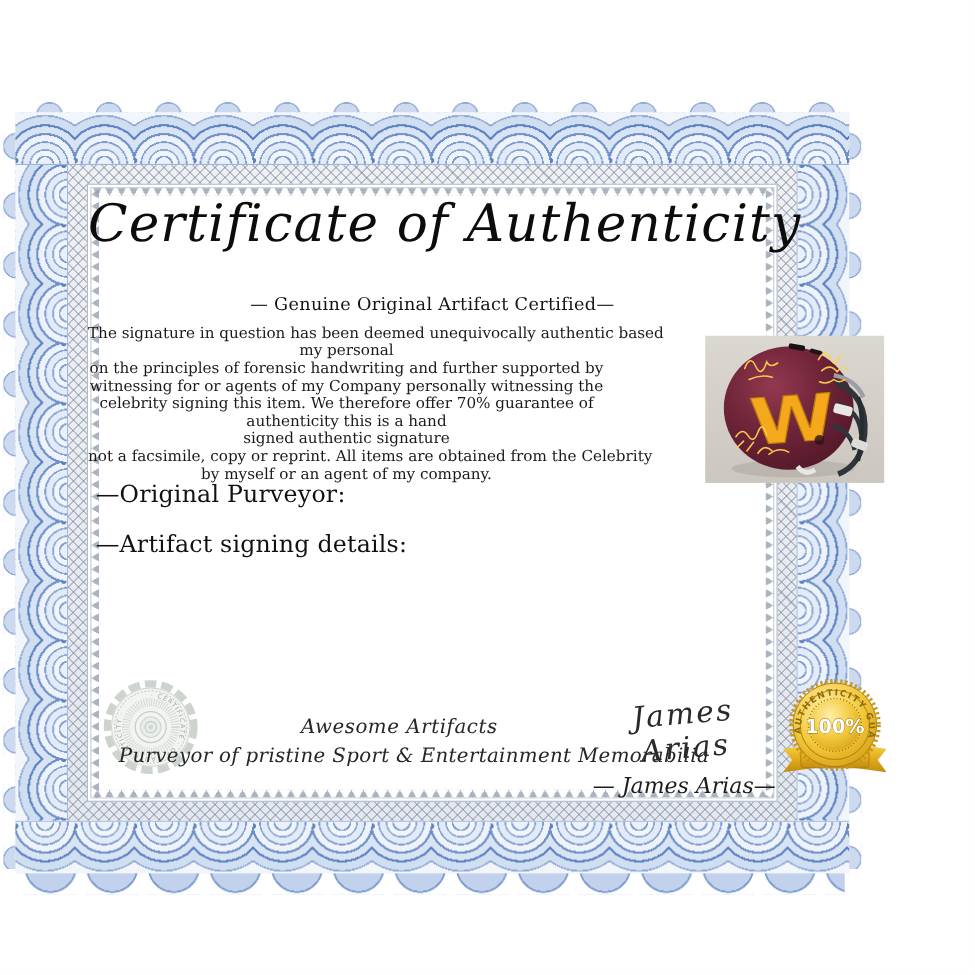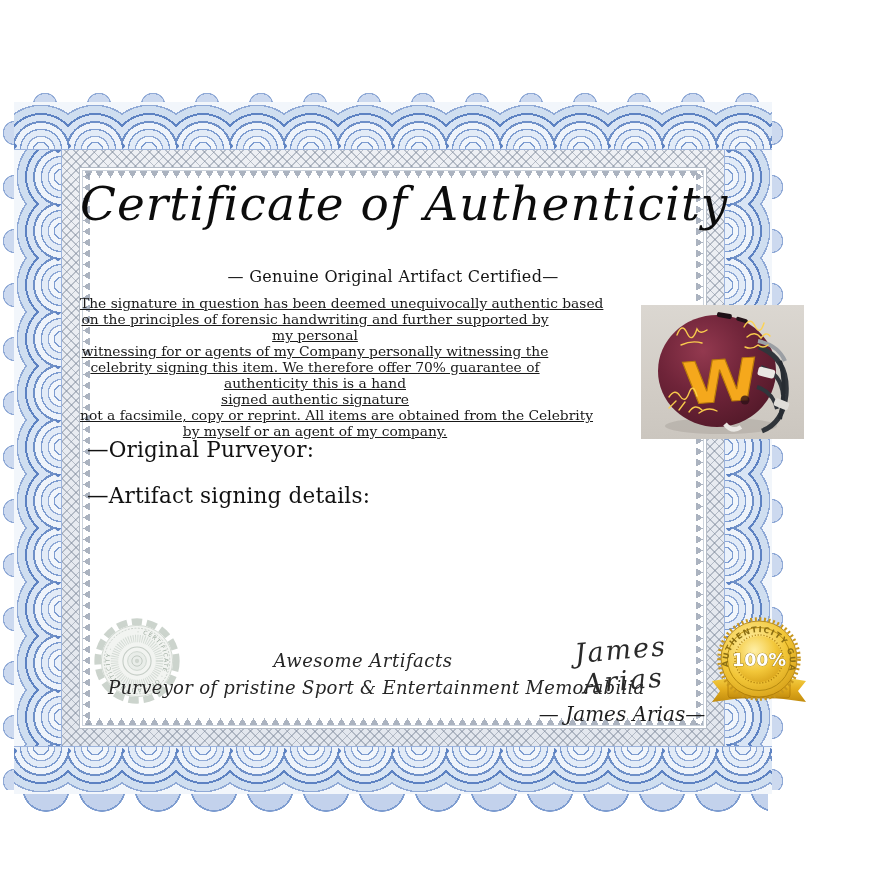--- a/index.html
+++ b/index.html
@@ -81,21 +81,21 @@
     background-image: conic-gradient(from 240deg at 100% 50%, rgba(150,160,176,.8) 0 60deg, transparent 60deg);
     background-size:7px 11px; }
 
   
   .title { position:absolute; top:8px; left:0; right:0; text-align:center;
     font-style:italic; font-size:47px; color:#0c0c0c; letter-spacing:1px; white-space:nowrap; }
   .subtitle { position:absolute; top:99px; left:0; right:0; text-align:center;
     font-size:16px; color:#141414; letter-spacing:.3px; }
   .body-text { position:absolute; top:127px; left:0; width:470px; text-align:center;
     font-size:13.8px; line-height:16px; color:#191919; }
-  .body-text div { white-space:nowrap;text-decoration:underline; }
+  .body-text div { white-space:nowrap; }
   .field { position:absolute; left:7px; font-size:21.5px; color:#111; letter-spacing:.2px; }
   .field-1 { top:269px; }
   .field-2 { top:315px; }
 
   
   .photo { position:absolute; left:561px; top:137px; width:163px; height:134px; }
 
   
   .seal { position:absolute; left:12px; top:448px; width:90px; height:90px; }
   .company { position:absolute; left:28px; top:482px; width:510px; text-align:center;
@@ -128,22 +128,22 @@
         <div class="fringe f-top"></div>
         <div class="fringe f-bottom"></div>
         <div class="fringe f-left"></div>
         <div class="fringe f-right"></div>
 
         <div class="title">Certificate of Authenticity</div>
         <div class="subtitle">— Genuine Original Artifact Certified—</div>
 
         <div class="body-text">
           <div>The signature in question has been deemed unequivocally authentic based</div>
+          <div>my personal</div>
           <div>on the principles of forensic handwriting and further supported by</div>
-          <div>my personal</div>
           <div>witnessing for or agents of my Company personally witnessing the</div>
           <div>celebrity signing this item. We therefore offer 70% guarantee of</div>
           <div>authenticity this is a hand</div>
           <div>signed authentic signature</div>
           <div>not a facsimile, copy or reprint. All items are obtained from the Celebrity</div>
           <div>by myself or an agent of my company.</div>
         </div>
 
         <div class="field field-1">—Original Purveyor:</div>
         <div class="field field-2">—Artifact signing details:</div>

